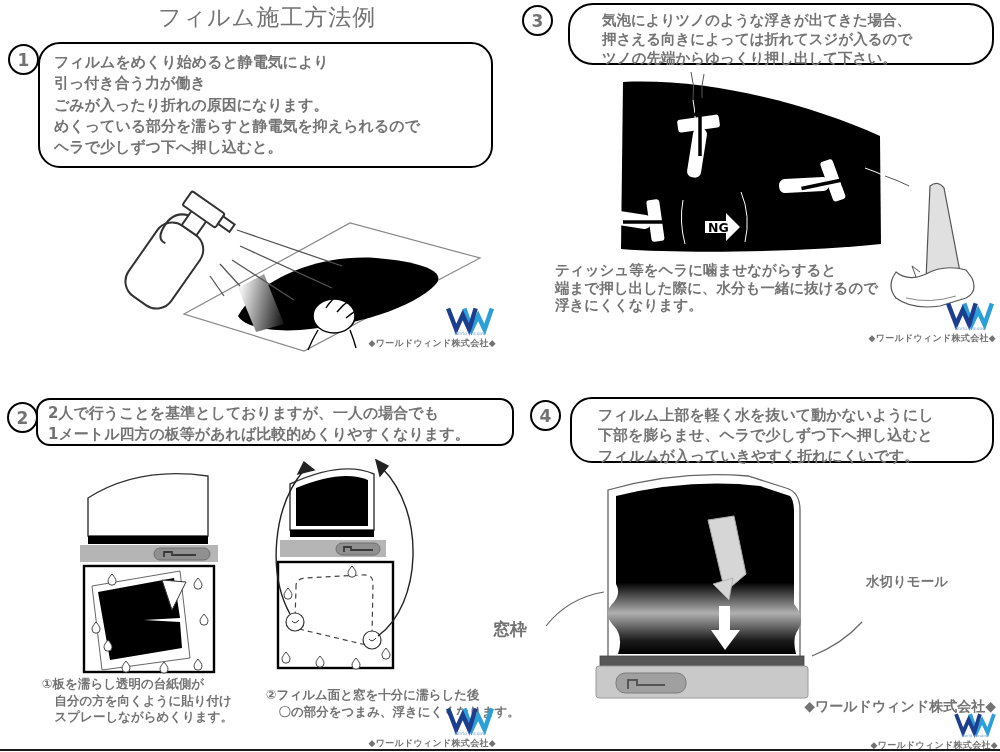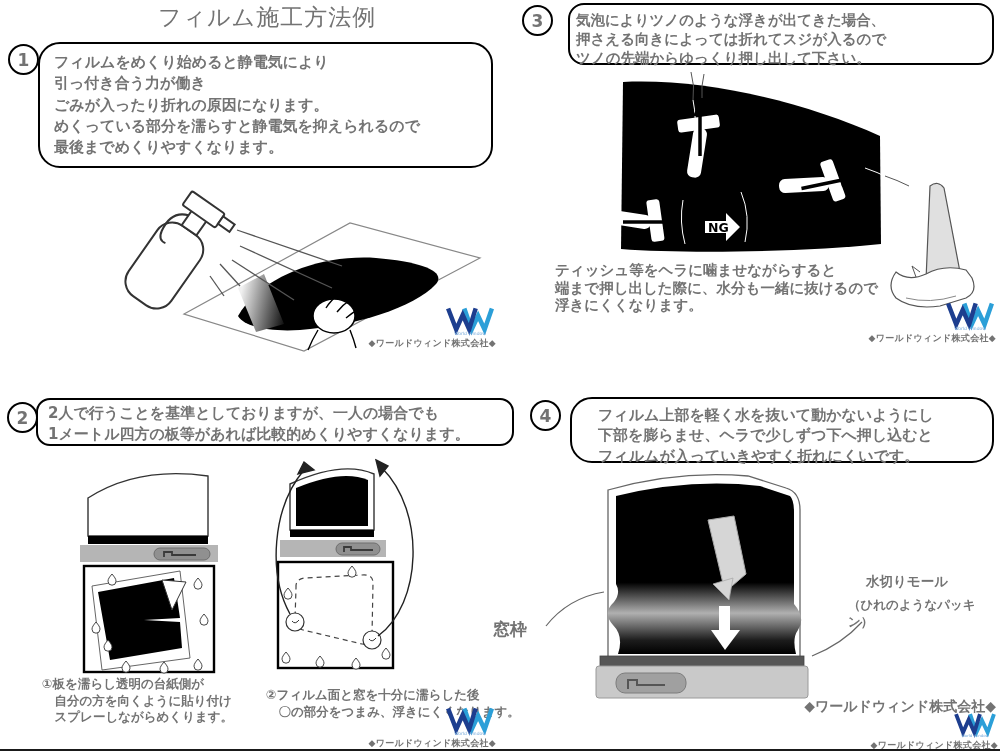--- a/index.html
+++ b/index.html
@@ -22,21 +22,21 @@
 
 <div id="page">
 
   <div class="abs" style="left:158px;top:2px;font-size:23px;font-weight:500;letter-spacing:1px;">フィルム施工方法例</div>
 
   <div class="circle-num" style="left:8px;top:44px;">1</div>
   <div class="bubble" style="left:38px;top:42px;width:455px;height:126px;border-radius:22px;padding:8px 14px;font-size:15px;line-height:1.42;">フィルムをめくり始めると静電気により
 引っ付き合う力が働き
 ごみが入ったり折れの原因になります。
 めくっている部分を濡らすと静電気を抑えられるので
-最後までめくりやすくなります。</div>
+ヘラで少しずつ下へ押し込むと。</div>
 
   <svg class="abs" style="left:32px;top:168px;" width="450" height="185" viewBox="0 0 450 185">
     <defs>
       <linearGradient id="g-peel" gradientUnits="userSpaceOnUse" x1="206" y1="140" x2="254" y2="150">
         <stop offset="0" stop-color="#f0f0f0"></stop>
           <stop offset="1" stop-color="#0c0c0c"></stop>
       </linearGradient>
     </defs>
 
     <g>
@@ -75,21 +75,21 @@
   <div class="logo-block" style="left:368px;top:306px;">
     <svg width="52" height="30" viewBox="0 0 60 37">
       <polyline points="23,3 32,29 40,12 48,29 57,3" fill="none" stroke-width="5.5" stroke="#2b9fd8"></polyline>
       <polyline points="3,3 13,29 21,11 29,29 37,3" fill="none" stroke-width="5.5" stroke="#1d3e8f"></polyline>
       <text x="30" y="36" text-anchor="middle" font-size="5.5" fill="#6fa6d9">World Window</text>
     </svg>
     <div class="company-line">◆ワールドウィンド株式会社◆</div>
   </div>
 
   <div class="circle-num" style="left:522px;top:5px;">3</div>
-  <div class="bubble" style="left:568px;top:3px;width:426px;height:62px;border-radius:16px;padding:6px 6px;font-size:14.5px;line-height:1.3;">気泡によりツノのような浮きが出てきた場合、
+  <div class="bubble" style="left:568px;top:3px;width:426px;height:62px;border-radius:25px;padding:6px 32px;font-size:14.5px;line-height:1.3;">気泡によりツノのような浮きが出てきた場合、
 押さえる向きによっては折れてスジが入るので
 ツノの先端からゆっくり押し出して下さい。</div>
 
   <svg class="abs" style="left:555px;top:72px;" width="445" height="195" viewBox="0 0 445 195">
 
     <path d="M68,10 C150,6 250,30 325,64 L326,172 C250,180 130,182 66,177 Z" fill="#000"></path>
 
     <g fill="none">
       <path d="M136,0 Q140,14 138,28" stroke="#555" stroke-width="1"></path>
       <path d="M149,2 Q146,14 147,26" stroke="#555" stroke-width="1"></path>
@@ -271,21 +271,20 @@
     </g>
 
     <g fill="none" stroke="#666" stroke-width="1.2">
       <path d="M36,160 Q58,132 94,126"></path>
       <path d="M352,156 Q332,178 302,190"></path>
     </g>
   </svg>
 
   <div class="label" style="left:493px;top:618px;font-size:17px;">窓枠</div>
   <div class="label" style="left:866px;top:573px;font-size:13.5px;font-weight:600;">水切りモール</div>
-  <div class="label" style="left:848px;top:597px;font-size:12.5px;font-weight:600;">（ひれのようなパッキン）</div>
 
   <div class="abs" style="left:770px;top:698px;width:226px;text-align:right;font-size:14px;font-weight:700;">◆ワールドウィンド株式会社◆</div>
 
   <div class="logo-block" style="left:870px;top:712px;">
     <svg width="46" height="26" viewBox="0 0 60 37">
       <polyline points="23,3 32,29 40,12 48,29 57,3" fill="none" stroke-width="5.5" stroke="#2b9fd8"></polyline>
       <polyline points="3,3 13,29 21,11 29,29 37,3" fill="none" stroke-width="5.5" stroke="#1d3e8f"></polyline>
       <text x="30" y="36" text-anchor="middle" font-size="5.5" fill="#6fa6d9">World Window</text>
     </svg>
     <div class="company-line">◆ワールドウィンド株式会社◆</div>

